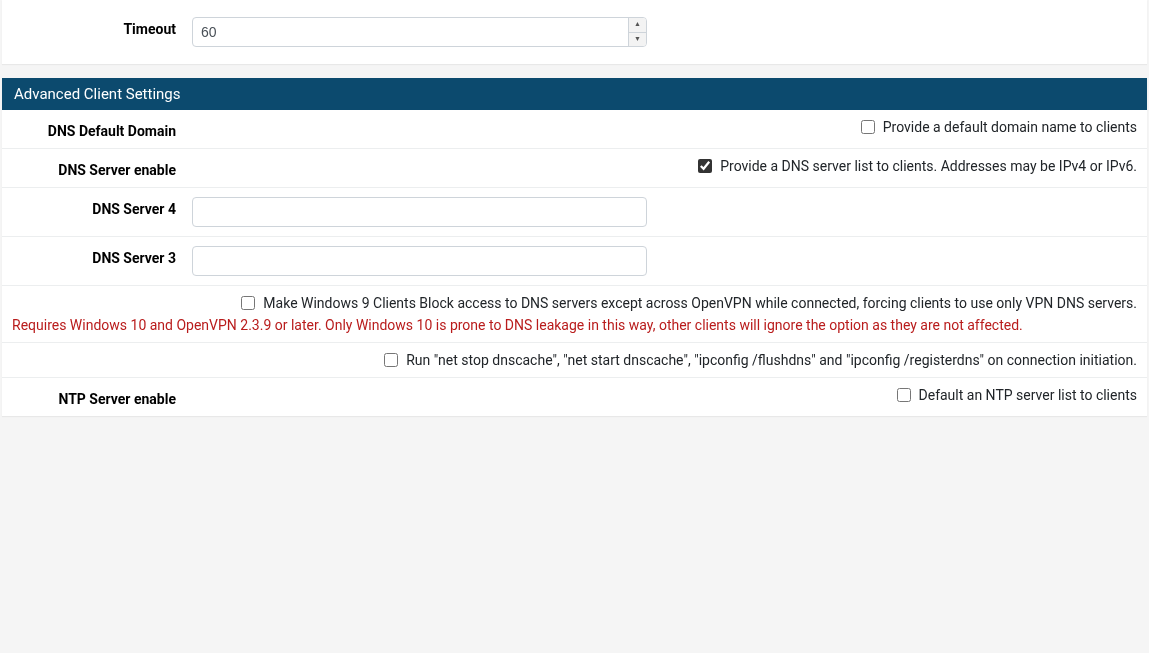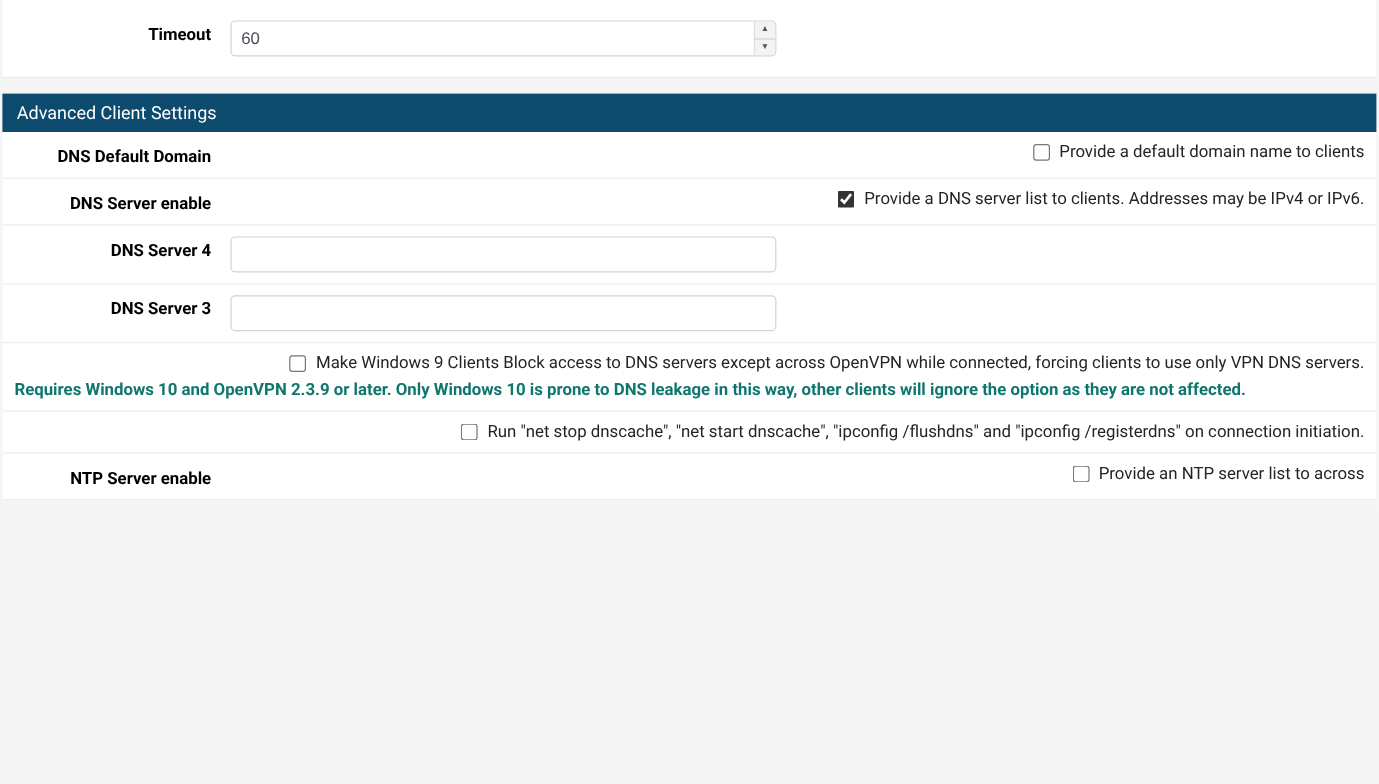--- a/index.html
+++ b/index.html
@@ -58,23 +58,22 @@
   input[type="checkbox"] {
     width: 14px;
     height: 14px;
     margin: 0;
     accent-color: #333;
   }
   .chk-label {
     color: #212529;
   }
   .help {
-    color: #0f766e;
-    font-size: 14px;
-    font-weight: bold;
+    color: #b91c1c;
+    font-size: 14px;
   }
   .text-input {
     width: 455px;
     max-width: 100%;
     height: 30px;
     border: 1px solid #ced4da;
     border-radius: 4px;
     padding: 4px 8px;
     font-size: 14px;
     color: #495057;
@@ -200,19 +199,19 @@
         <span class="chk-label">Run "net stop dnscache", "net start dnscache", "ipconfig /flushdns" and "ipconfig /registerdns" on connection initiation.</span>
       </label>
     </div>
   </div>
 
   <div class="form-row">
     <div class="form-label">NTP Server enable</div>
     <div class="form-field">
       <label class="checkline">
         <input type="checkbox" style="">
-        <span class="chk-label">Provide an NTP server list to across</span>
+        <span class="chk-label">Default an NTP server list to clients</span>
       </label>
     </div>
   </div>
 
 
 </div>
 
 </body></html>

